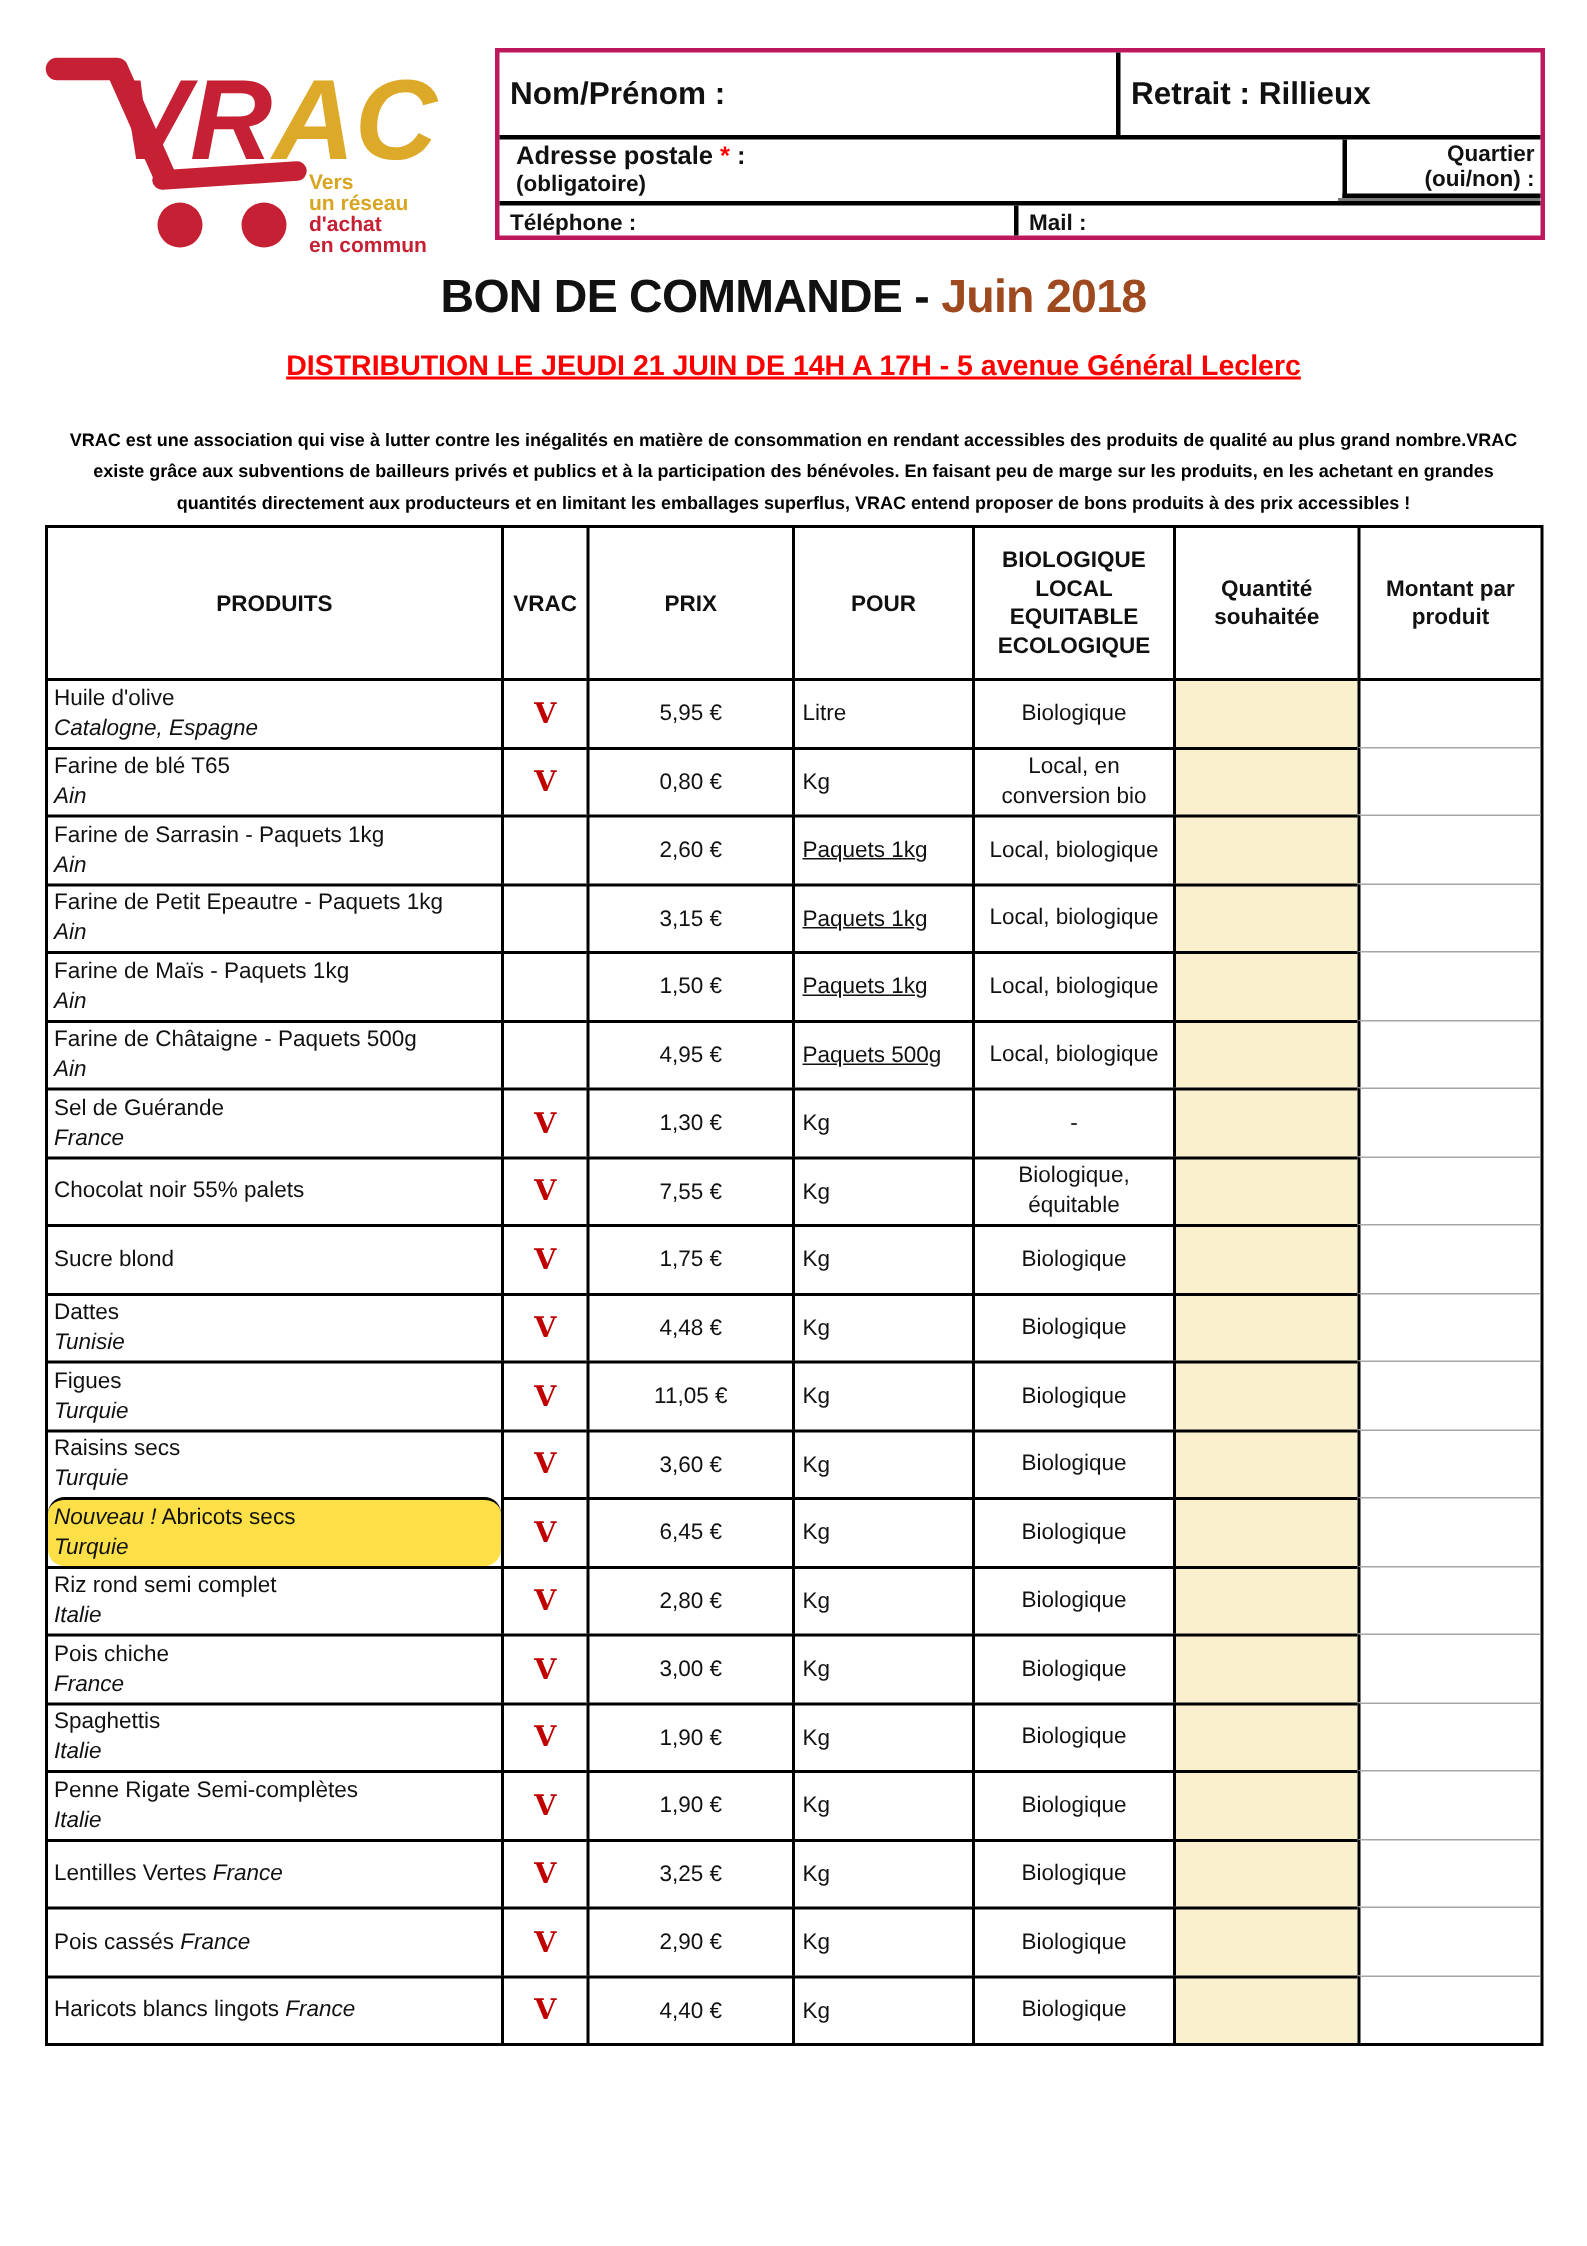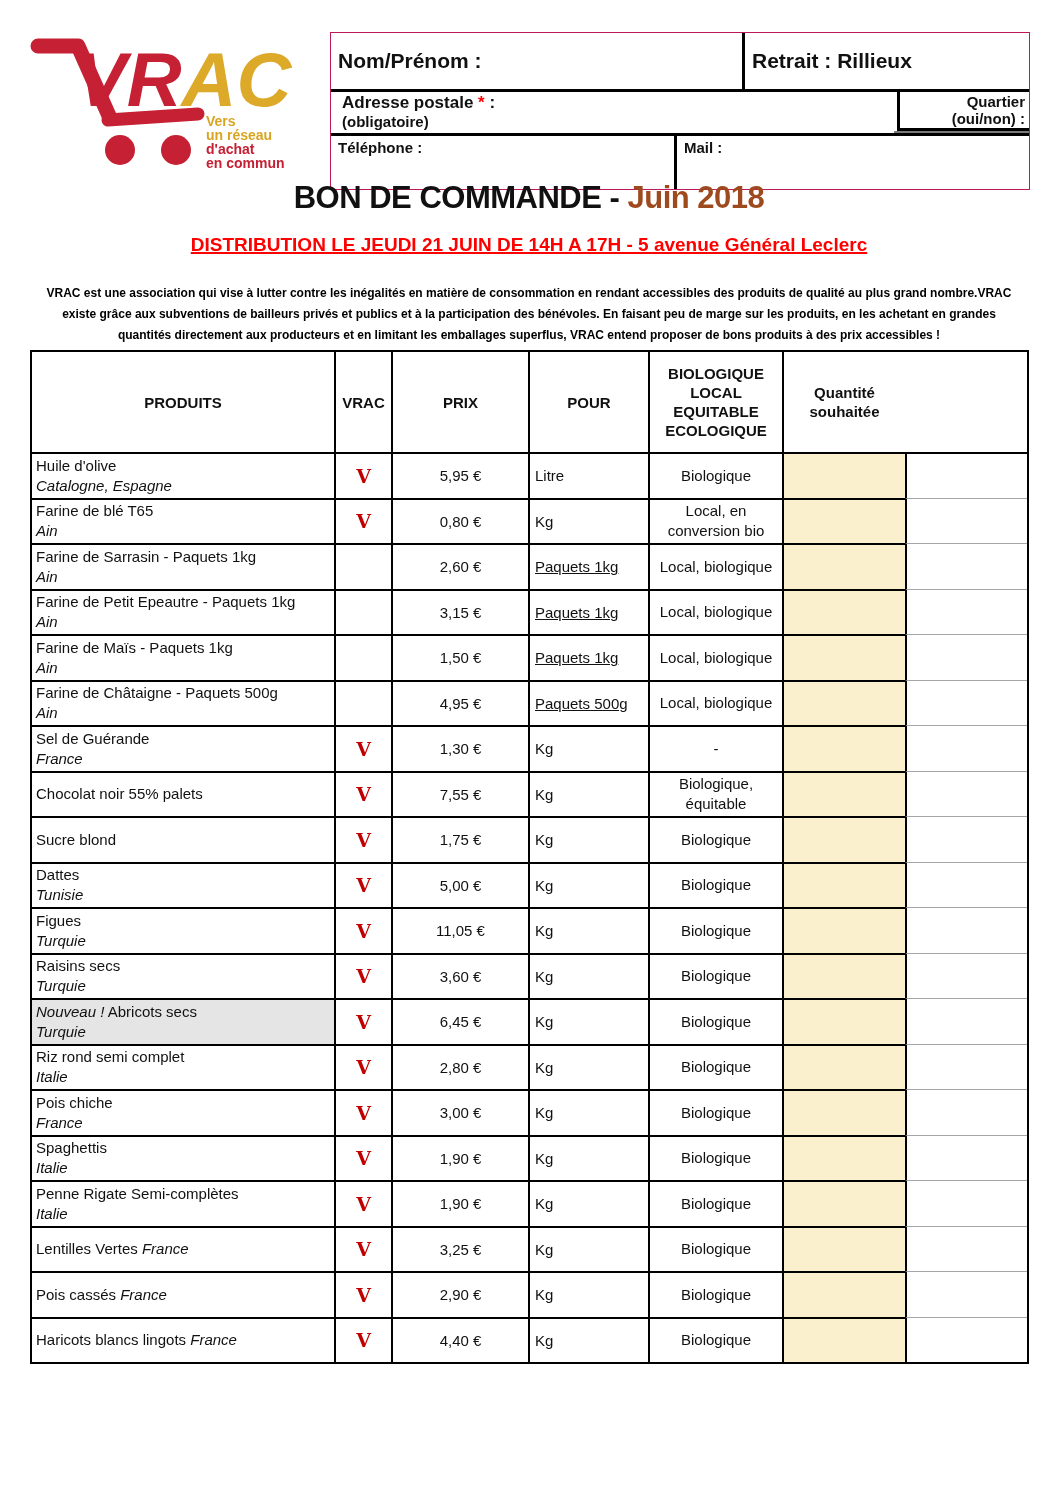--- a/index.html
+++ b/index.html
@@ -3,22 +3,22 @@
 <meta charset="utf-8">
 <style>
   html,body{margin:0;padding:0;background:#ffffff;}
   .page{position:relative;width:1058px;height:1497px;background:#fff;
         font-family:"Liberation Sans",sans-serif;color:#111;overflow:hidden;}
 
   
   .logo{position:absolute;left:28px;top:26px;width:286px;height:146px;}
 
   
-  .hf{position:absolute;left:330px;top:32px;width:700px;height:158px;
-      border:1px solid #be185d;box-sizing:border-box;display:flex;flex-direction:column;font-weight:bold;}
+  .hf{position:absolute;left:330px;top:32px;width:700px;height:128px;
+      border:3px solid #be185d;box-sizing:border-box;display:flex;flex-direction:column;font-weight:bold;}
   .hf-r1{height:56px;display:flex;border-bottom:3px solid #000;}
   .hf-r1 .hc1{width:414px;border-right:3px solid #000;display:flex;align-items:center;padding-left:7px;font-size:21px;box-sizing:border-box;}
   .hf-r1 .hc2{flex:1;display:flex;align-items:center;padding-left:7px;font-size:21px;}
   .hf-r2{height:41px;display:flex;}
   .adresse{flex:1;padding-left:11px;}
   .adresse .l1{font-size:17px;line-height:20px;margin-top:1px;}
   .adresse .l1 .star{color:#FF0000;}
   .adresse .l2{font-size:15px;line-height:18px;}
   .quartier{width:168px;display:flex;flex-direction:column;box-sizing:border-box;}
   .q-label{font-size:15px;line-height:17px;text-align:right;padding:1px 4px 1px 0;border-bottom:3px solid #000;border-left:3px solid #000;margin-left:36px;}
@@ -41,21 +41,21 @@
   .trow > div{box-sizing:border-box;border-left:2px solid #000;overflow:hidden;}
   .trow > div:first-child{border-left:none;}
   .thead{height:100px;}
   .thead > div{display:flex;flex-direction:column;align-items:center;justify-content:center;
                font-weight:bold;font-size:15px;text-align:center;line-height:19px;}
   .drow{height:45.5px;}
   .drow > div{border-top:2px solid #000;}
   .drow > .cell-mont{border-top:1.5px solid #A6A6A6;}
   .drow.first > .cell-mont{border-top:2px solid #000;}
   .cell-prod{display:flex;flex-direction:column;justify-content:center;padding:1px 4px;font-size:15px;line-height:20px;}
-  .cell-prod.hl{background:#e5e5e5;}
+  .cell-prod.hl{background:#fde047;border-radius:11px;}
   .prod-origin,.it{font-style:italic;}
   .cell-vrac{display:flex;align-items:center;justify-content:center;
              font-family:"DejaVu Serif",serif;font-weight:bold;font-size:19px;color:#C00000;}
   .cell-prix{display:flex;align-items:center;justify-content:center;font-size:15px;}
   .cell-pour{display:flex;align-items:center;padding-left:5px;font-size:15px;}
   .cell-pour .u{text-decoration:underline;}
   .cell-bio{display:flex;align-items:center;justify-content:center;text-align:center;font-size:15px;line-height:20px;padding:0 3px;}
   .cell-qty{background:#FBF0CE;}
 </style>
 </head>
@@ -121,20 +121,24 @@
       <div>
         <span>BIOLOGIQUE</span>
         <span>LOCAL</span>
         <span>EQUITABLE</span>
         <span>ECOLOGIQUE</span>
       </div>
       <div>
         <span>Quantité</span>
         <span>souhaitée</span>
       </div>
+      <div>
+        <span>Montant par</span>
+        <span>produit</span>
+      </div>
     </div>
     <div id="tbody">
   <div class="trow drow first">
     <div class="cell-prod">
       <div class="prod-name">Huile d'olive</div>
       <div class="prod-origin">Catalogne, Espagne</div>
     </div>
     <div class="cell-vrac">V</div>
     <div class="cell-prix">5,95 €</div>
     <div class="cell-pour">
@@ -264,21 +268,21 @@
     <div class="cell-qty"></div>
     <div class="cell-mont"></div>
   </div>
 
   <div class="trow drow">
     <div class="cell-prod">
       <div class="prod-name">Dattes</div>
       <div class="prod-origin">Tunisie</div>
     </div>
     <div class="cell-vrac">V</div>
-    <div class="cell-prix">5,00 €</div>
+    <div class="cell-prix">4,48 €</div>
     <div class="cell-pour">
             <span>Kg</span>
           </div>
     <div class="cell-bio">Biologique</div>
     <div class="cell-qty"></div>
     <div class="cell-mont"></div>
   </div>
 
   <div class="trow drow">
     <div class="cell-prod">

